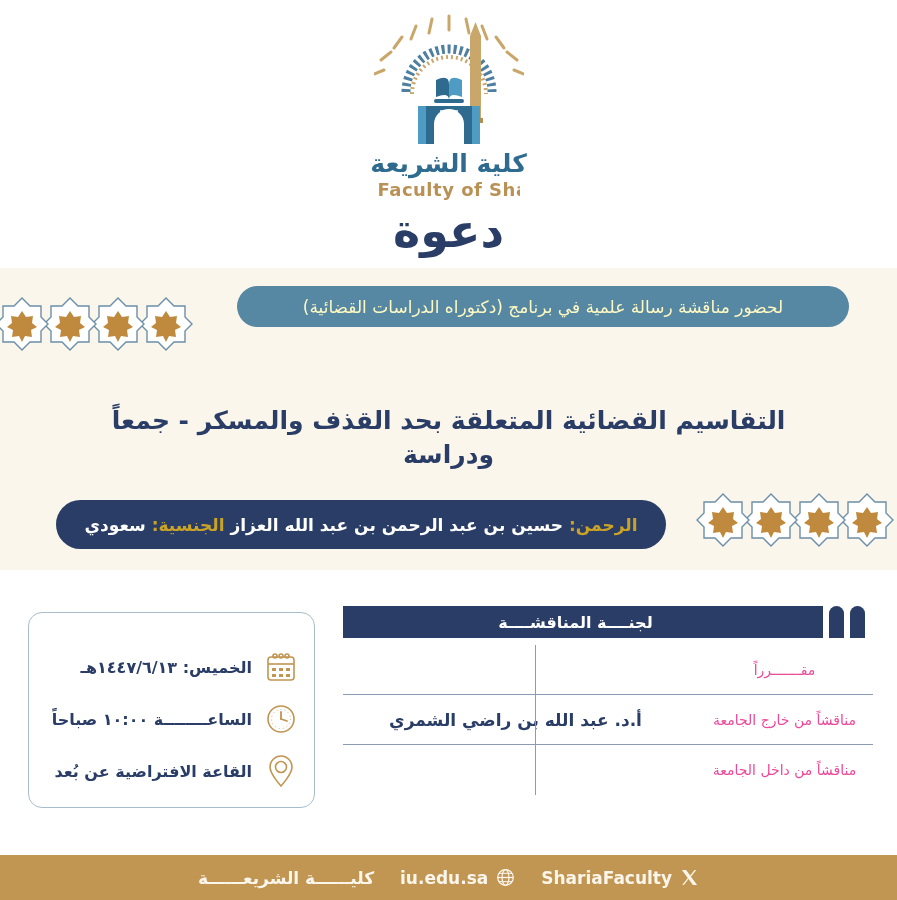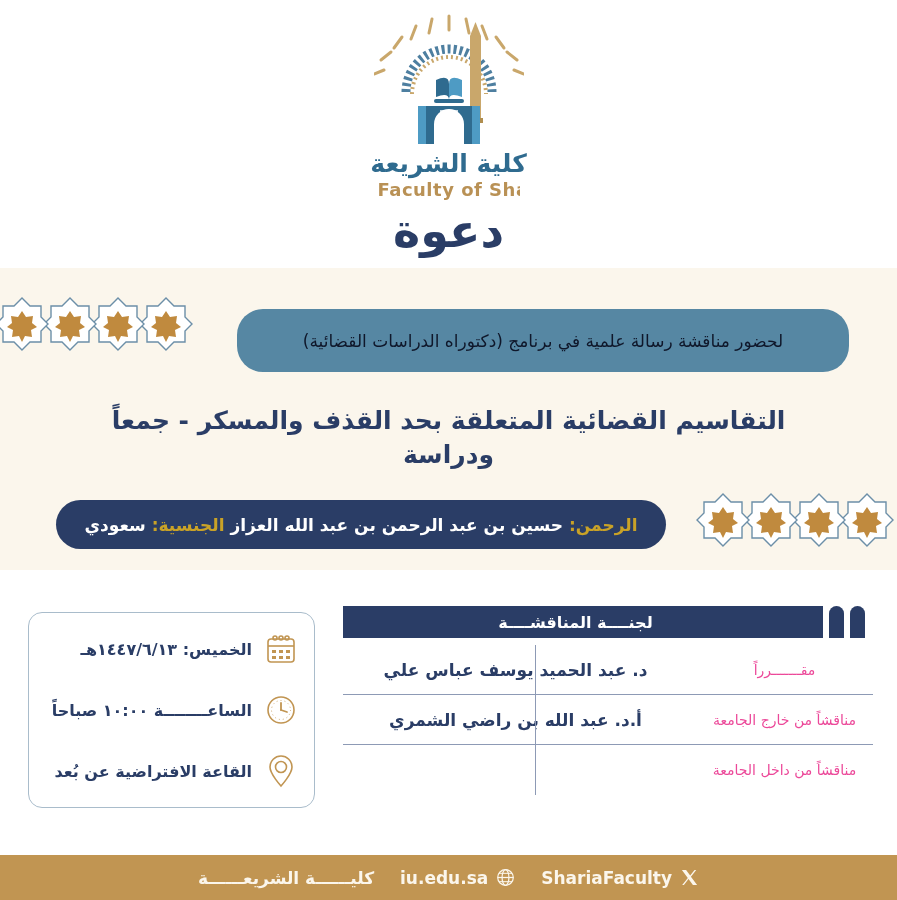--- a/index.html
+++ b/index.html
@@ -95,26 +95,26 @@
   
   .stars { position: absolute; display: flex; }
   .stars-left  { left: 2px;  top: 296px; }
   .stars-right { right: 2px; top: 492px; }
   .star { width: 56px; height: 56px; margin-left: -8px; }
 
   
   .pill-subject {
     position: absolute;
     left: 237px;
-    top: 309px;
+    top: 286px;
     width: 612px;
-    height: 63px;
+    height: 41px;
     border-radius: 26px;
     background: #5687A3;
-    color: #0f172a;
+    color: #fef9c3;
     font-size: 17px;
     display: flex;
     align-items: center;
     justify-content: center;
     text-align: center;
     padding: 0 18px;
   }
 
   .title-thesis {
     position: absolute;
@@ -233,21 +233,21 @@
     position: absolute;
     left: 28px;
     top: 612px;
     width: 287px;
     height: 196px;
     border: 1px solid #A9BCCB;
     border-radius: 14px;
     background: #ffffff;
     display: flex;
     flex-direction: column;
-    justify-content: space-between;
+    justify-content: flex-end;
     padding: 10px 16px;
   }
 
   .info-row {
     display: flex;
     flex-direction: row;
     align-items: center;
     gap: 12px;
     height: 52px;
   }
@@ -376,21 +376,20 @@
         <div class="arch-rd"></div>
         <div class="arch-rd"></div>
         <div class="arch-sq"></div>
       </div>
     </div>
 
     <div class="committee-rows">
       <div class="committee-row">
         <div class="cm-role">مقـــــــرراً</div>
         <div class="cm-divider"></div>
-        <div class="cm-name">د. عبد الحميد يوسف عباس علي</div>
       </div>
       <div class="committee-row">
         <div class="cm-role">مناقشاً من خارج الجامعة</div>
         <div class="cm-divider"></div>
         <div class="cm-name">أ.د. عبد الله بن راضي الشمري</div>
       </div>
       <div class="committee-row">
         <div class="cm-role">مناقشاً من داخل الجامعة</div>
         <div class="cm-divider"></div>
       </div>

